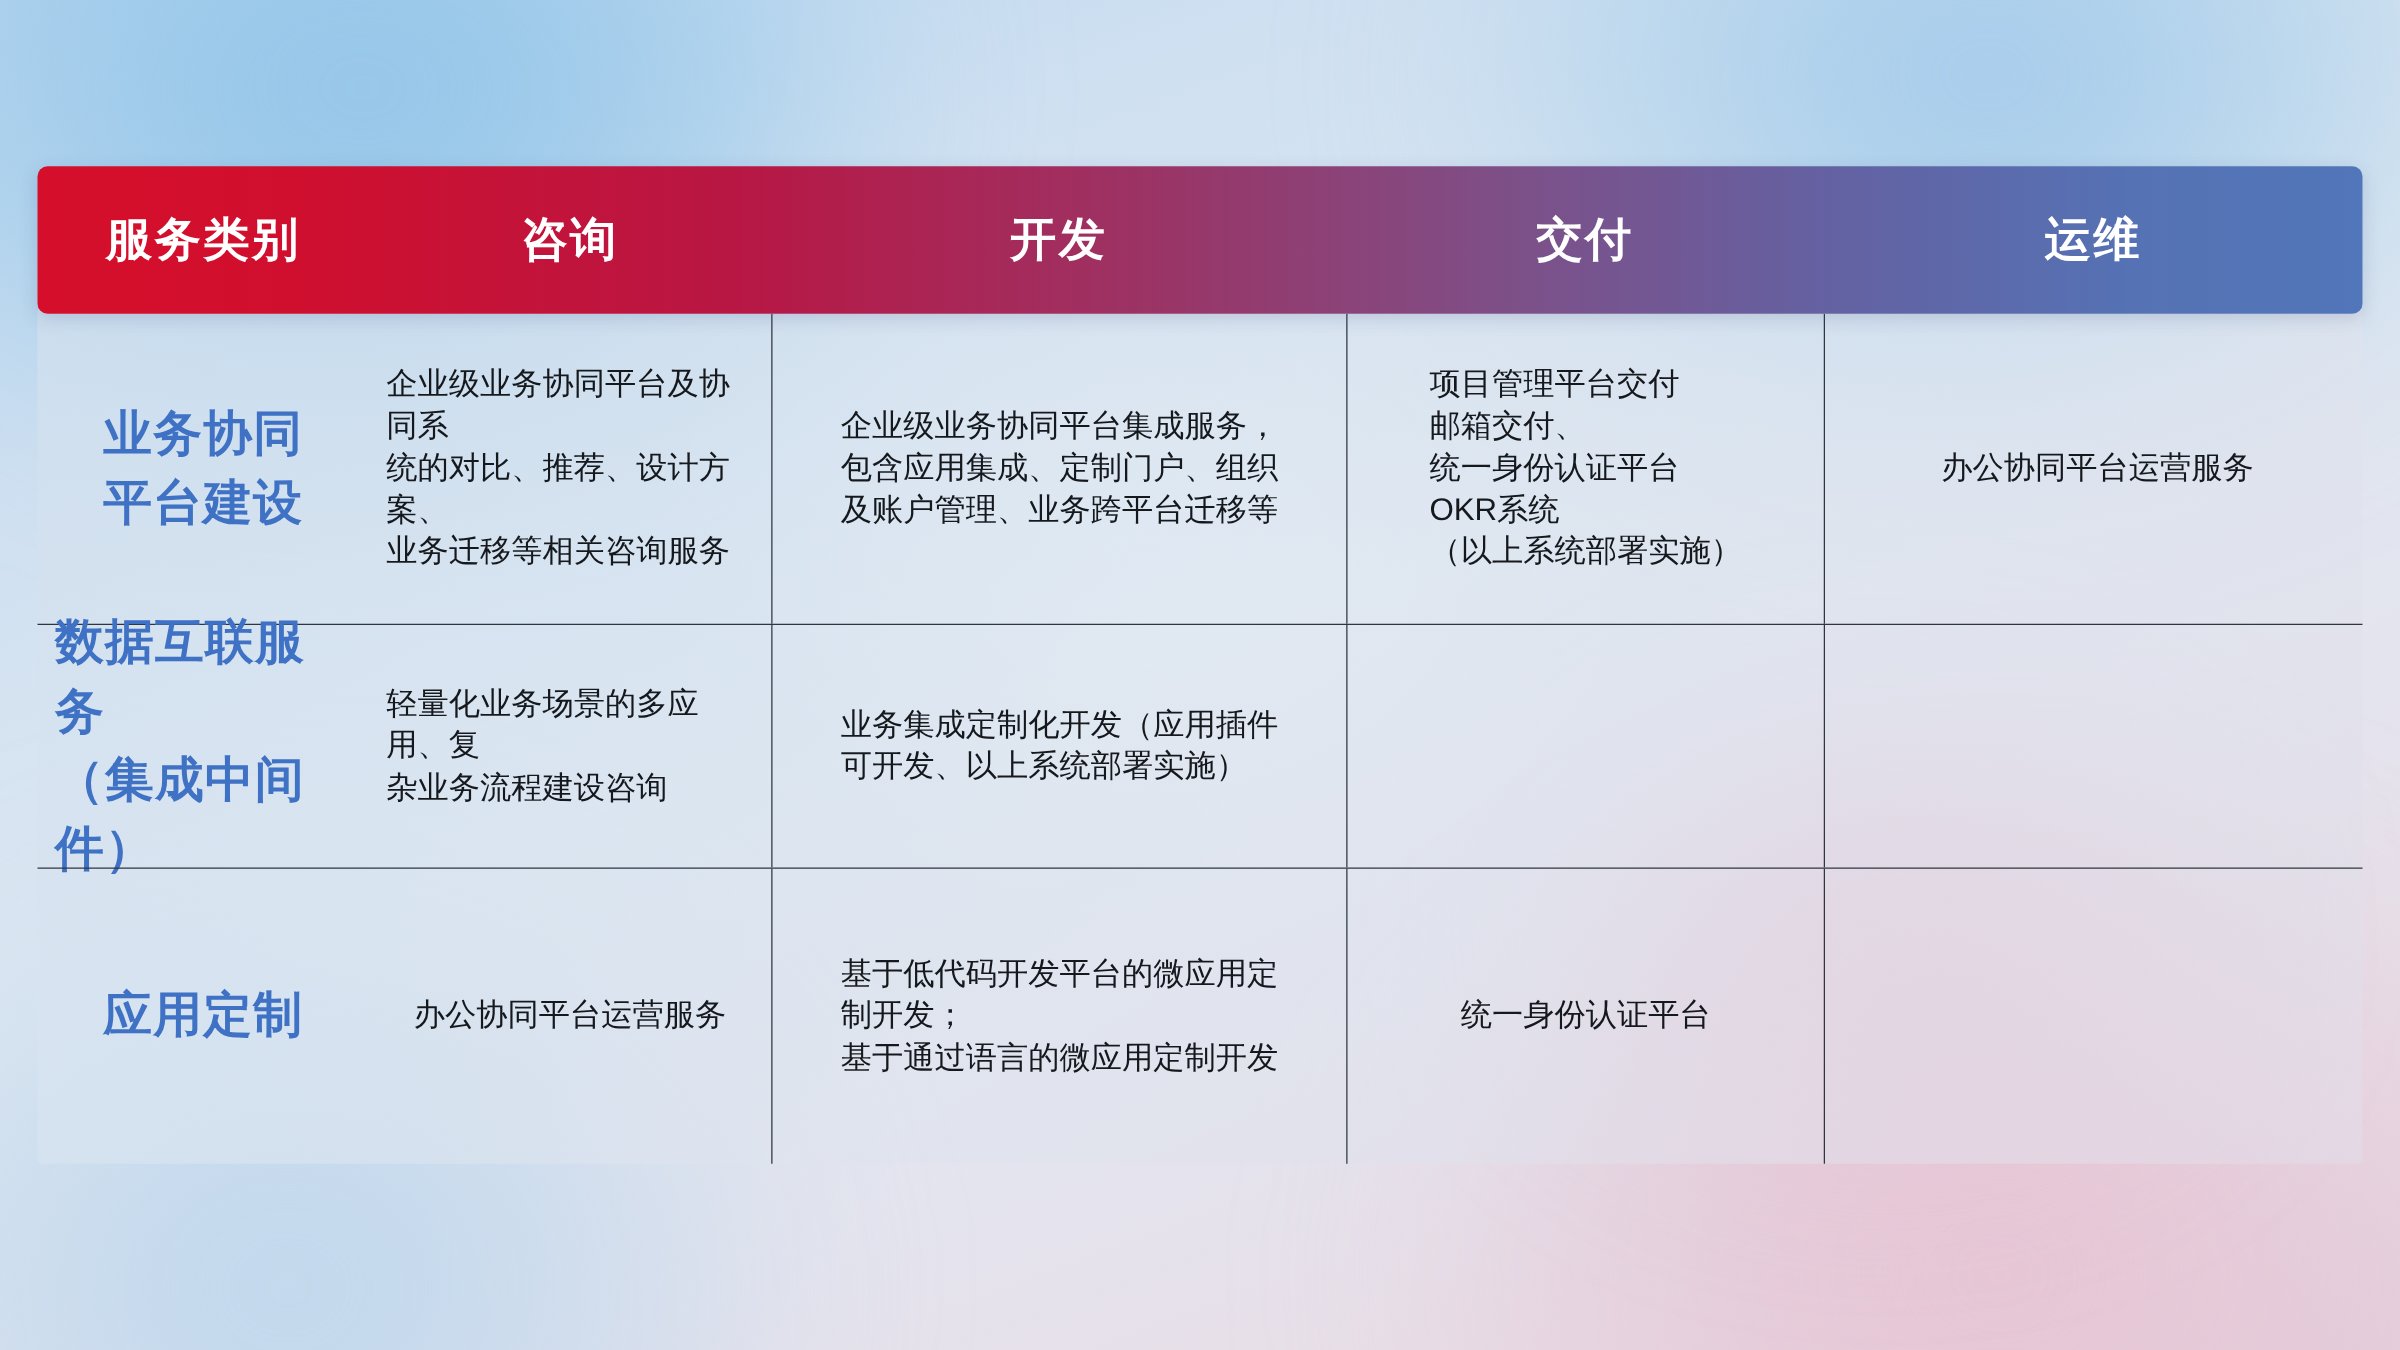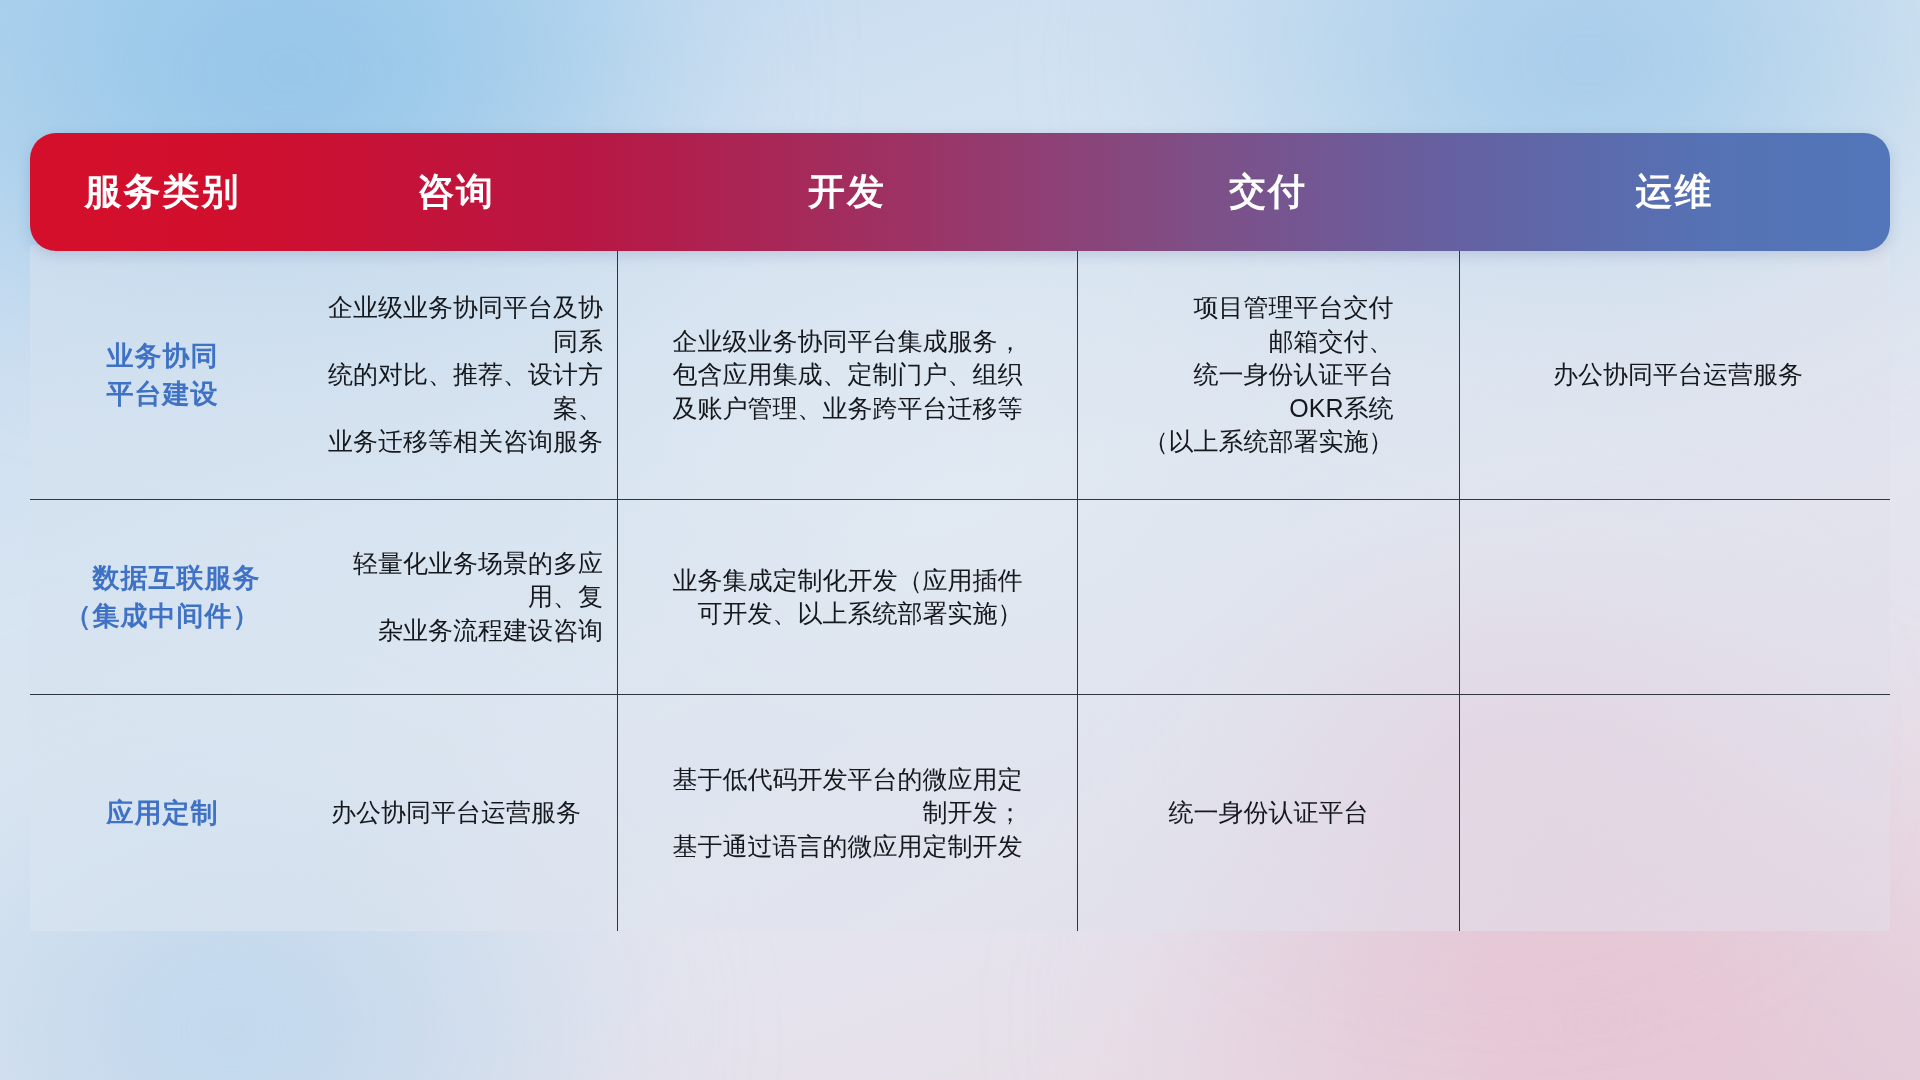--- a/index.html
+++ b/index.html
@@ -28,21 +28,21 @@
     background:radial-gradient(ellipse at center,rgba(255,255,255,.55) 0%,rgba(255,255,255,0) 70%);}
   .glow-pink{right:90px;bottom:120px;width:640px;height:420px;
     background:radial-gradient(ellipse at center,rgba(231,186,205,.75) 0%,rgba(231,186,205,0) 70%);}
 
   
   .table-wrap{
     position:absolute;left:30px;top:133px;width:1860px;z-index:2;
   }
   .header-bar{
     display:flex;height:118px;align-items:center;
-    border-radius:26px;
+    border-radius:8px;
     background:linear-gradient(90deg,#d50f2b 0%,#d00f2e 11%,#b81744 30%,#9b3466 48%,#7e4f87 63%,#6461a2 77%,#5572b4 90%,#5176b9 100%);
     box-shadow:0 4px 14px rgba(60,80,130,.18);
     position:relative;z-index:3;
   }
   .header-cell{
     color:#ffffff;font-weight:bold;font-size:37px;letter-spacing:2px;
     text-align:center;white-space:nowrap;
   }
   .body-panel{
     display:flex;flex-direction:column;
@@ -55,25 +55,25 @@
   .row{display:flex;position:relative;}
   .row-1{height:248px;}
   .row-2{height:194px;}
   .row-3{height:236px;}
   .row + .row{border-top:1.5px solid #2f3640;}
 
   .cell{
     display:flex;align-items:center;justify-content:center;
     padding:6px 14px;box-sizing:border-box;
     font-size:25px;line-height:1.34;color:#15181c;
-    text-align:right;white-space:pre-line;
+    text-align:left;white-space:pre-line;
   }
   .cell.divider{border-left:1.5px solid #2f3640;}
   .cell-label{
-    color:#3f72c4;font-weight:bold;font-size:27px;line-height:1.42;
+    color:#3f72c4;font-weight:bold;font-size:39px;line-height:1.42;
     letter-spacing:1px;
   }
   
   .c-label{width:265px;}
   .c-consult{width:322px;}
   .c-dev{width:460px;}
   .c-deliver{width:382px;}
   .c-ops{width:431px;padding-left:20px;}
 
   .h-label{width:265px;}

